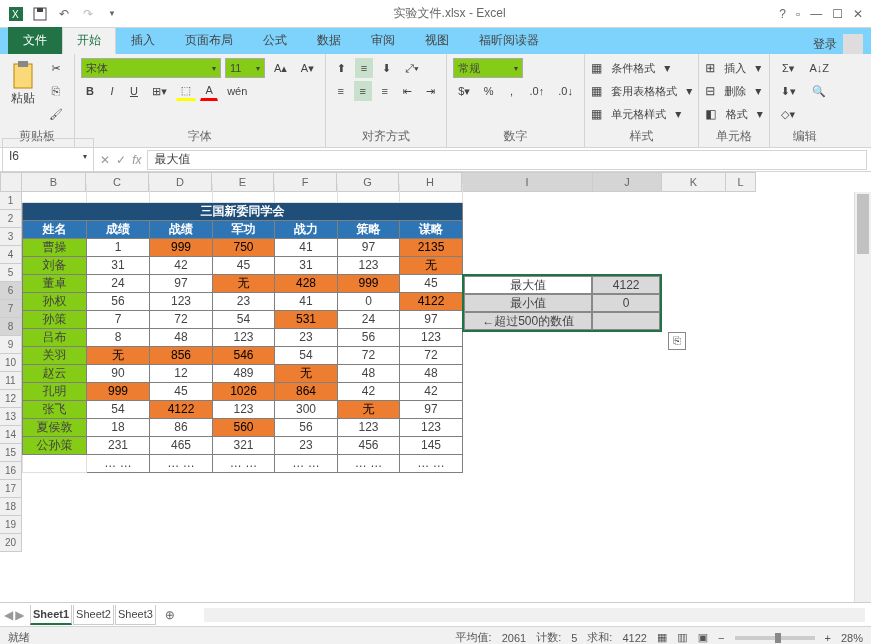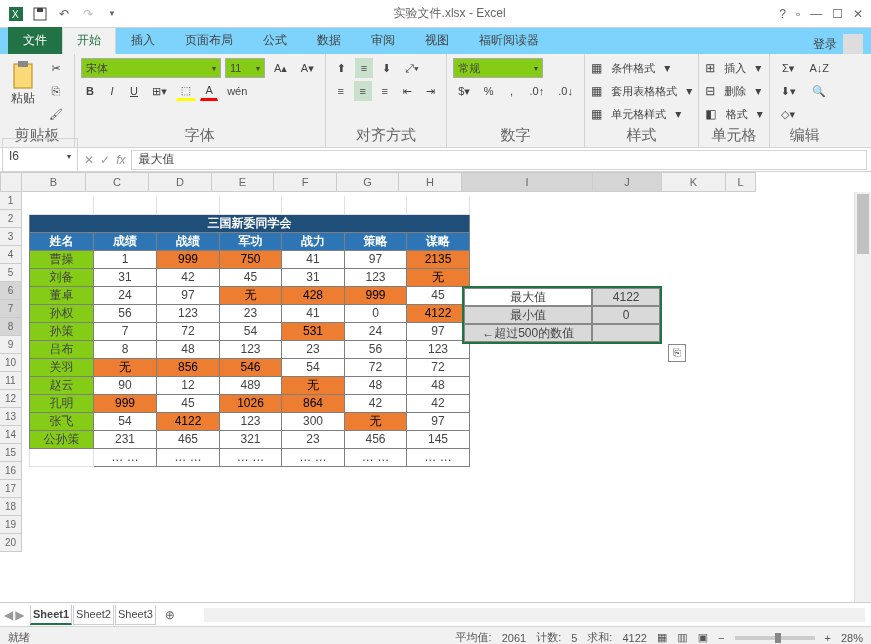--- a/index.html
+++ b/index.html
@@ -10,40 +10,40 @@
 .titlebar-center { flex: 1; text-align: center; color: #666; }
 .titlebar-right { display: flex; gap: 10px; padding-right: 8px; color: #666; }
 .tabs { height: 26px; display: flex; align-items: flex-end; background: #7dd3fc; padding-left: 8px; }
 .tab { padding: 4px 14px; cursor: pointer; color: #444; border: 1px solid transparent; }
 .tab.file { background: #217346; color: #fff; }
 .tab.active { border: 1px solid #d4d4d4; border-bottom: 1px solid #f1f1f1; background: #f1f1f1; color: #217346; }
 .tabs-right { margin-left: auto; padding-right: 8px; display: flex; align-items: center; gap: 6px; }
 .ribbon { height: 94px; background: #f1f1f1; border-bottom: 1px solid #d4d4d4; display: flex; }
 .ribbon-group { border-right: 1px solid #d4d4d4; padding: 4px 6px 2px 6px; display: flex; flex-direction: column; }
 .ribbon-group-body { flex: 1; display: flex; align-items: flex-start; gap: 4px; }
-.ribbon-group-label { text-align: center; font-size: 15px; color: #666; padding-top: 2px; }
+.ribbon-group-label { text-align: center; font-size: 12px; color: #666; padding-top: 2px; }
 .big-btn { display: flex; flex-direction: column; align-items: center; justify-content: center; padding: 2px 4px; cursor: pointer; }
 .col { display: flex; flex-direction: column; gap: 3px; }
 .row { display: flex; align-items: center; gap: 4px; }
 .combo { border: 1px solid #ababab; background: #84cc16; height: 20px; display: flex; align-items: center; padding: 0 4px; font-size: 11px; }
 .combo .arrow { margin-left: auto; font-size: 8px; }
 .btn { padding: 2px 4px; cursor: pointer; border: 1px solid transparent; display: inline-flex; align-items: center; justify-content: center; min-width: 18px; height: 20px; font-size: 11px; }
 .formula-bar { height: 24px; display: flex; align-items: center; border-bottom: 1px solid #d4d4d4; background: #fff; }
-.name-box { width: 76px; border: 1px solid #d4d4d4; height: 20px; margin: 2px 0 9px 2px; display: flex; align-items: center; padding: 17px 6px; }
+.name-box { width: 92px; border: 1px solid #d4d4d4; height: 20px; margin: 2px 0 9px 2px; display: flex; align-items: center; padding: 17px 6px; }
 .fx-btns { display: flex; padding: 0 6px; gap: 6px; color: #999; }
 .formula-input { flex: 1; height: 20px; border: 1px solid #d4d4d4; margin: 2px 4px 2px 0; padding: 0 6px; display: flex; align-items: center; }
 .grid-area { position: relative; height: 430px; overflow: hidden; }
 .col-headers { display: flex; position: absolute; top: 0; left: 0; right: 17px; height: 20px; }
 .corner { width: 22px; height: 20px; background: #f0f0f0; border: 1px solid #ccc; }
 .col-header { height: 20px; background: #f0f0f0; border-right: 1px solid #ccc; border-bottom: 1px solid #ccc; border-top: 1px solid #ccc; display: flex; align-items: center; justify-content: center; font-size: 11px; color: #666; }
 .col-header.sel { background: #d5d5d5; }
 .row-headers { position: absolute; left: 0; top: 20px; width: 22px; }
 .row-header { width: 22px; height: 18px; background: #f0f0f0; border-right: 1px solid #ccc; border-bottom: 1px solid #ccc; display: flex; align-items: center; justify-content: center; font-size: 10px; color: #666; }
 .row-header.sel { background: #d5d5d5; }
-.cells { position: absolute; left: 22px; top: 24px; padding-left: 7px; }
+.cells { position: absolute; left: 22px; top: 12px; }
 .vscroll { position: absolute; right: 0; top: 20px; bottom: 0; width: 17px; background: #f0f0f0; border-left: 1px solid #ddd; }
 .vscroll-thumb { position: absolute; left: 2px; right: 2px; top: 2px; height: 60px; background: #c1c1c1; }
 table.data { border-collapse: collapse; }
 table.data td { border: 1px solid #7f7f7f; height: 18px; text-align: center; font-size: 12px; padding: 0; }
 .merged-title { background: #1f4e79; color: #fff; font-weight: bold; font-size: 14px; }
 .hdr-cell { background: #2e75b6; color: #ffffff; font-weight: bold; }
 .gray-cell { background: #84cc16; }
 .orange-cell { background: #ed7d31; color: #000; }
 .side-box { position: absolute; border: 2px solid #217346; }
 .side-cell { border: 1px solid #888; height: 18px; display: flex; align-items: center; justify-content: center; background: #d9d9d9; font-size: 12px; }
@@ -169,21 +169,21 @@
           <span class="btn">⇤</span>
           <span class="btn">⇥</span>
         </div>
       </div>
     </div>
     <div class="ribbon-group-label">对齐方式</div>
   </div>
 
   <div class="ribbon-group">
     <div class="ribbon-group-body col">
-      <div class="combo" style="width:90px">
+      <div class="combo" style="width:70px">
           <span>常规</span>
           <span class="arrow">▾</span>
         </div>
       <div class="row">
         <span class="btn">$▾</span>
         <span class="btn">%</span>
         <span class="btn">,</span>
         <span class="btn">.0↑</span>
         <span class="btn">.0↓</span>
       </div>
@@ -383,20 +383,29 @@
           <tr>
             <td class="gray-cell">张飞</td>
             <td>54</td>
             <td class="orange-cell">4122</td>
             <td>123</td>
             <td>300</td>
             <td class="orange-cell">无</td>
             <td>97</td>
           </tr>
           <tr>
+            <td class="gray-cell">夏侯敦</td>
+            <td>18</td>
+            <td>86</td>
+            <td class="orange-cell">560</td>
+            <td>56</td>
+            <td>123</td>
+            <td>123</td>
+          </tr>
+          <tr>
             <td class="gray-cell">公孙策</td>
             <td>231</td>
             <td>465</td>
             <td>321</td>
             <td>23</td>
             <td>456</td>
             <td>145</td>
           </tr>
           <tr>
             <td class="gray-cell" style="background: rgb(255, 255, 255); border: 1px solid rgb(224, 224, 224);"></td>

